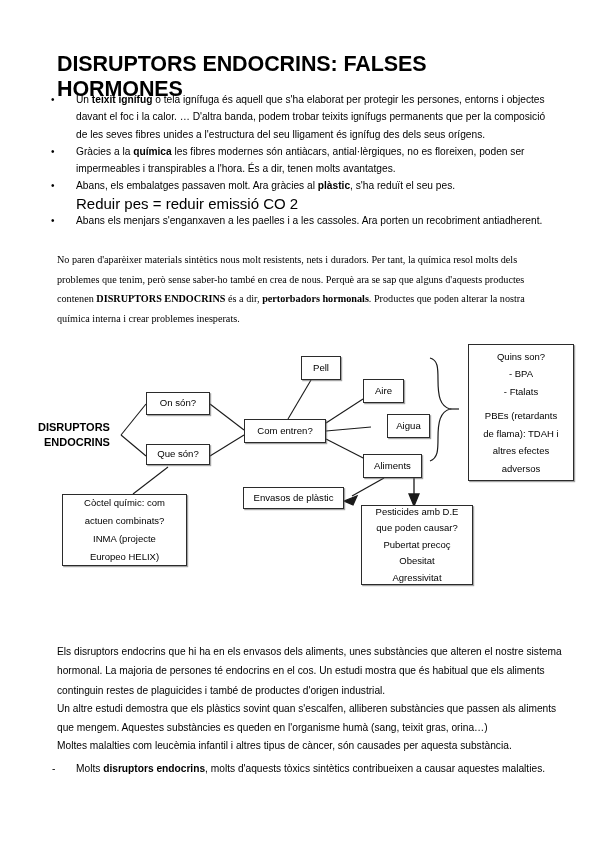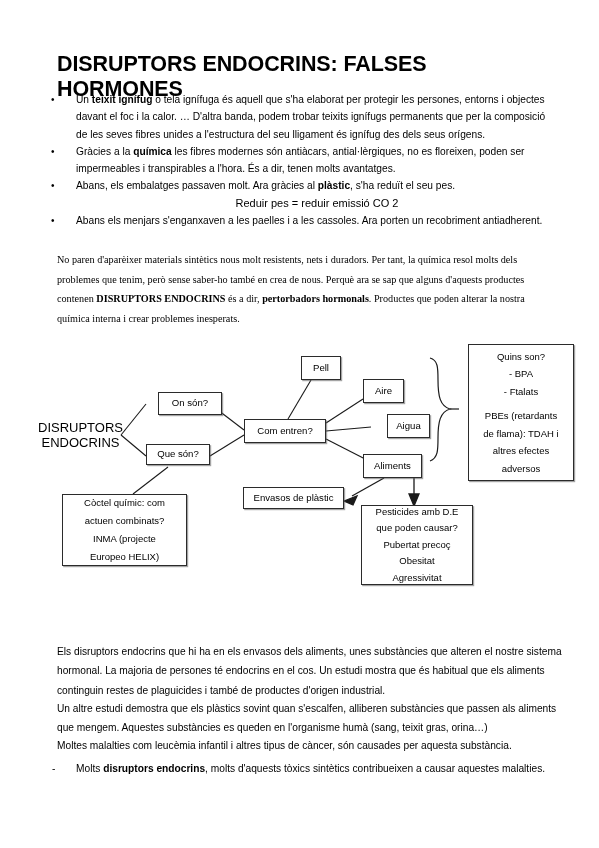--- a/index.html
+++ b/index.html
@@ -44,23 +44,22 @@
   }
   .bullet-row .dot {
     position: absolute;
     left: 3px;
     top: 0px;
     font-size: 10px;
     line-height: 17.3px;
   }
   .sub-line {
     padding-left: 28px;
-    font-size: 11px;
+    font-size: 15px;
     line-height: 17.3px;
-    text-align: center;
   }
   b { font-weight: bold; text-align: center; }
 
   .para-block {
     position: absolute;
     left: 57px;
     width: 500px;
     font-size: 10.2px;
     line-height: 19.5px;
     font-family: Liberation Serif, serif;
@@ -116,28 +115,28 @@
     line-height: 14.5px;
     display: flex;
     align-items: center;
     justify-content: center;
     flex-direction: column;
     box-shadow: 1.2px 1.2px 0 rgba(90,90,90,0.55);
     z-index: 3;
   }
   .root-label {
     position: absolute;
-    font-size: 13px;
-    font-weight: normal;
+    font-size: 11px;
+    font-weight: bold;
     line-height: 15px;
-    text-align: center;
+    text-align: right;
     z-index: 3;
     white-space: nowrap;
   }
-  .n-onson   { left: 146px; top: 54px;  width: 64px;  height: 23px; margin-left: 12px; }
+  .n-onson   { left: 146px; top: 54px;  width: 64px;  height: 23px; }
   .n-queson  { left: 146px; top: 106px; width: 64px;  height: 21px; }
   .n-coment  { left: 244px; top: 81px;  width: 82px;  height: 24px; }
   .n-pell    { left: 301px; top: 18px;  width: 40px;  height: 24px; }
   .n-aire    { left: 363px; top: 41px;  width: 41px;  height: 24px; }
   .n-aigua   { left: 371px; top: 76px;  width: 43px;  height: 24px; margin-left: 16px; }
   .n-aliments{ left: 363px; top: 116px; width: 59px;  height: 24px; }
   .n-envasos { left: 243px; top: 149px; width: 101px; height: 22px; }
   .n-coctel  { left: 62px;  top: 156px; width: 125px; height: 72px;
                font-size: 9.5px; line-height: 18px; }
   .n-pestic  { left: 361px; top: 167px; width: 112px; height: 80px;

